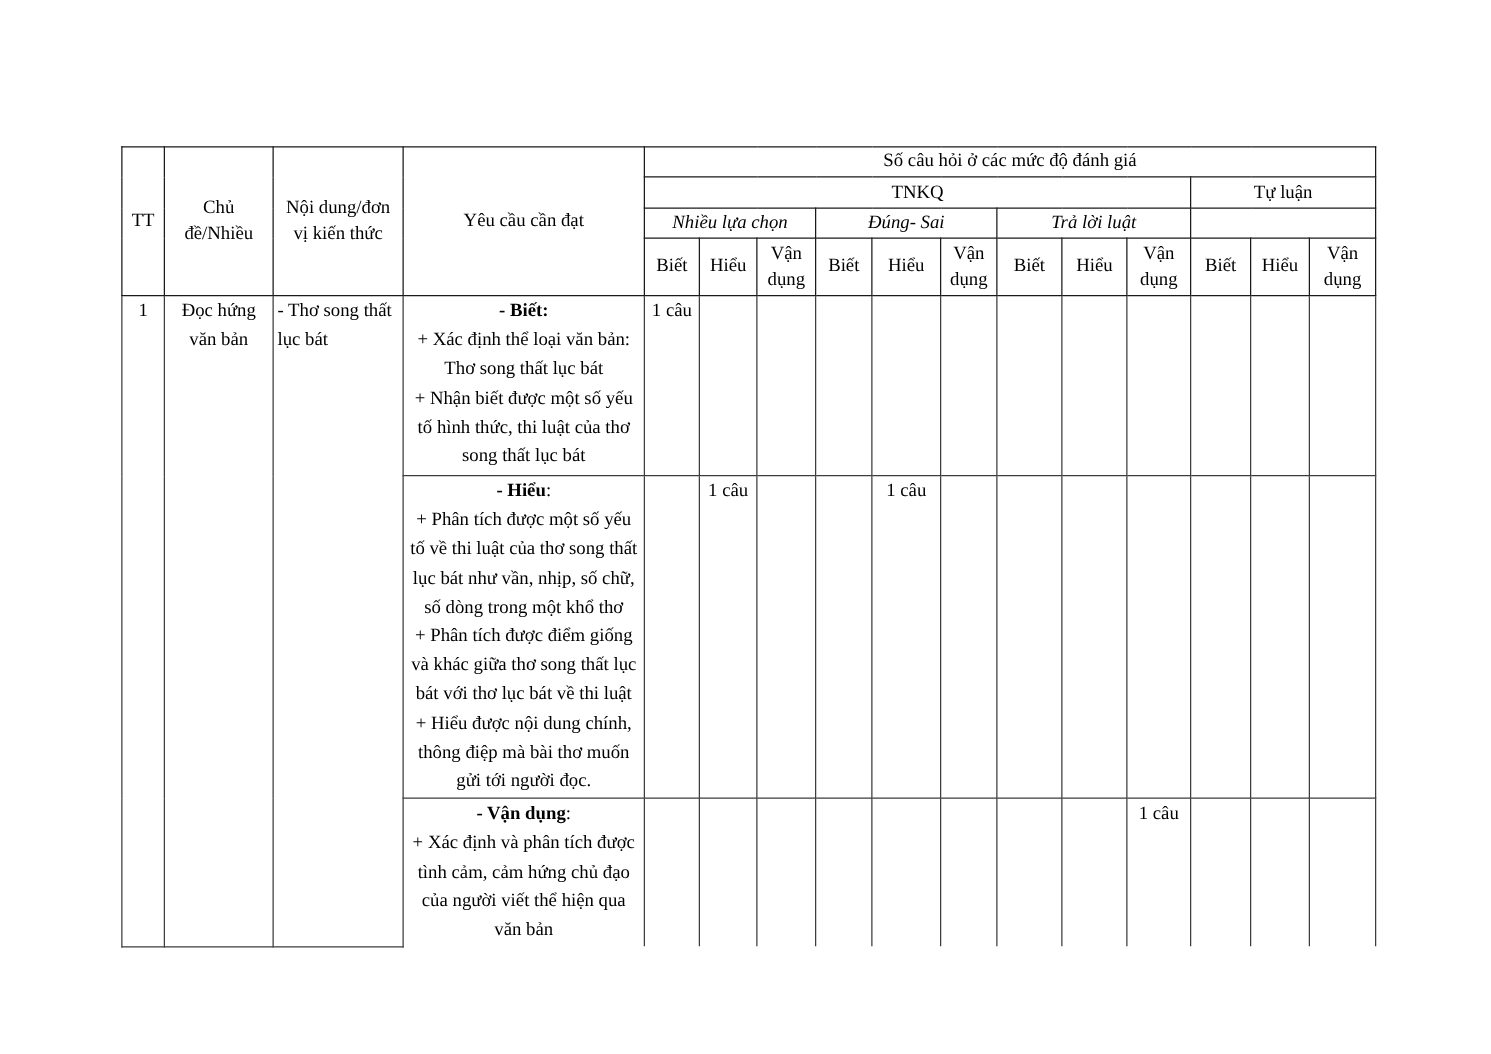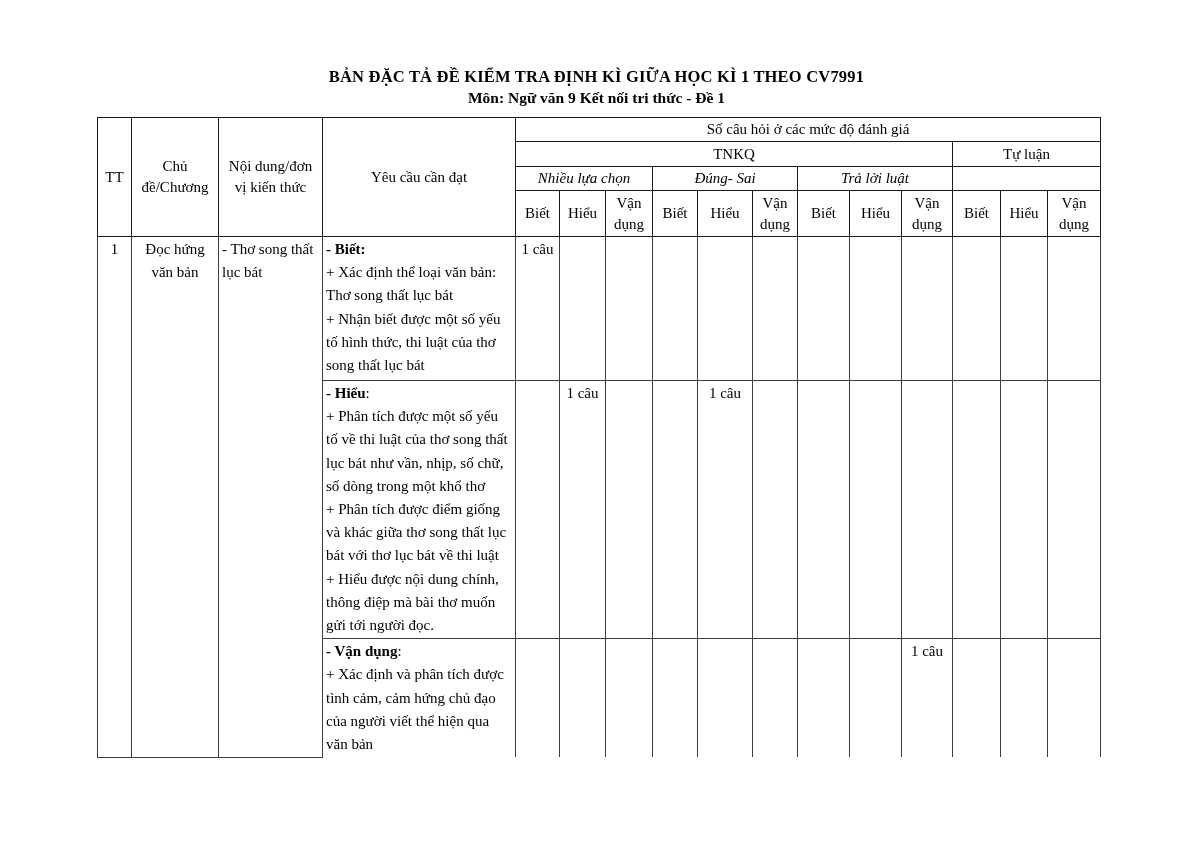--- a/index.html
+++ b/index.html
@@ -55,34 +55,30 @@
     font-weight: normal;
     font-style: italic;
     margin-top: 19px;
   }
   thead tr:last-child th { border-bottom: 1.5px solid #1a1a1a; }
   table.spec tbody td {
     vertical-align: top;
     line-height: 23.2px;
   }
   td.cell-center { text-align: center; }
-  td.req-cell { text-align: left; }
+  td.req-cell { text-align: center; }
   .bold { font-weight: bold; }
   td.qcell { text-align: center; white-space: nowrap; padding-top: 2px; margin-top: 32px; }
   tr.no-bottom td, td.no-bottom { border-bottom: none; }
 </style>
 </head>
 <body>
 
 <div class="page">
 
-  <div class="doc-header">
-    <div class="doc-title">BẢN ĐẶC TẢ ĐỀ KIỂM TRA ĐỊNH KÌ GIỮA HỌC KÌ 1 THEO CV7991</div>
-    <div class="doc-subtitle">Môn: Ngữ văn 9 Kết nối tri thức - Đề 1</div>
-  </div>
 
   <table class="spec">
     <colgroup>
       <col style="width:34px">
         <col style="width:87px">
         <col style="width:104px">
         <col style="width:193px">
       <col style="width:44px">
         <col style="width:46px">
         <col style="width:47px">
@@ -92,21 +88,21 @@
       <col style="width:52px">
         <col style="width:52px">
         <col style="width:51px">
       <col style="width:48px">
         <col style="width:47px">
         <col style="width:53px">
     </colgroup>
     <thead>
       <tr style="height:21px">
         <th rowspan="4">TT</th>
-        <th rowspan="4">Chủ đề/Chương</th>
+        <th rowspan="4">Chủ đề/Nhiều</th>
         <th rowspan="4">Nội dung/đơn vị kiến thức</th>
         <th rowspan="4">Yêu cầu cần đạt</th>
         <th colspan="12">Số câu hỏi ở các mức độ đánh giá</th>
       </tr>
       <tr style="height:25px">
         <th colspan="9">TNKQ</th>
         <th colspan="3">Tự luận</th>
       </tr>
       <tr style="height:21px" class="hrow-types">
         <th colspan="3">Nhiều lựa chọn</th>

